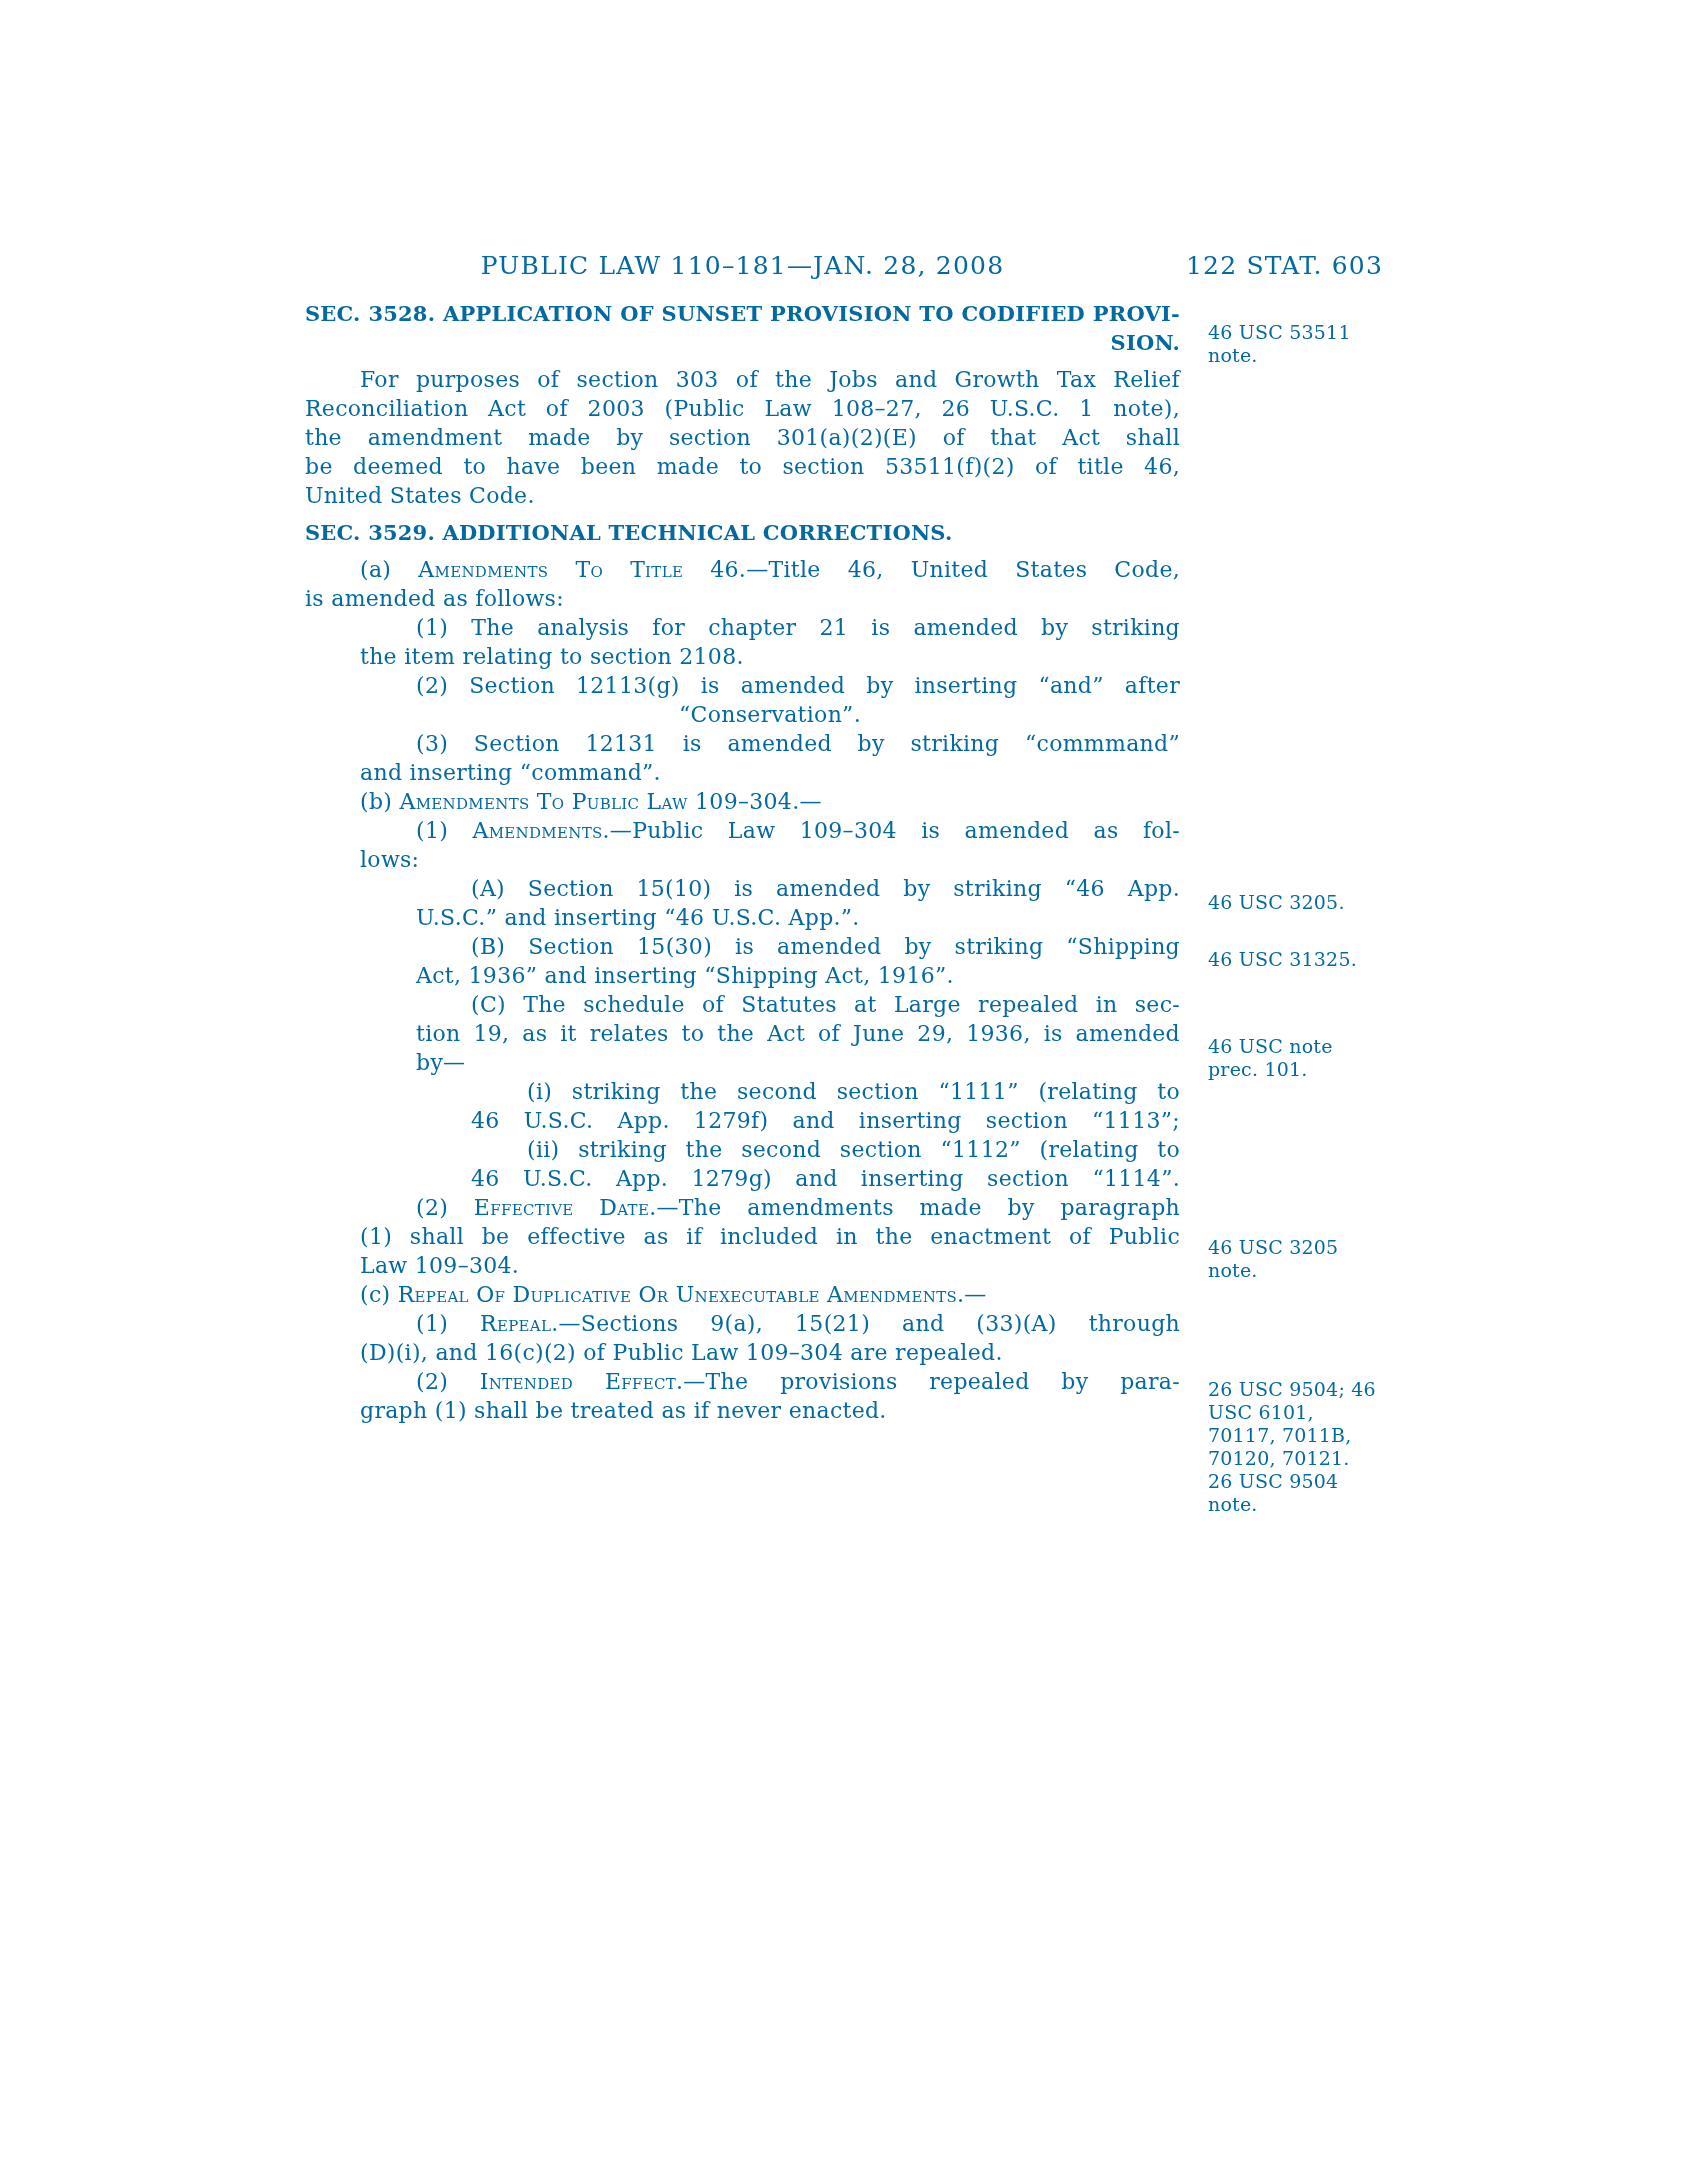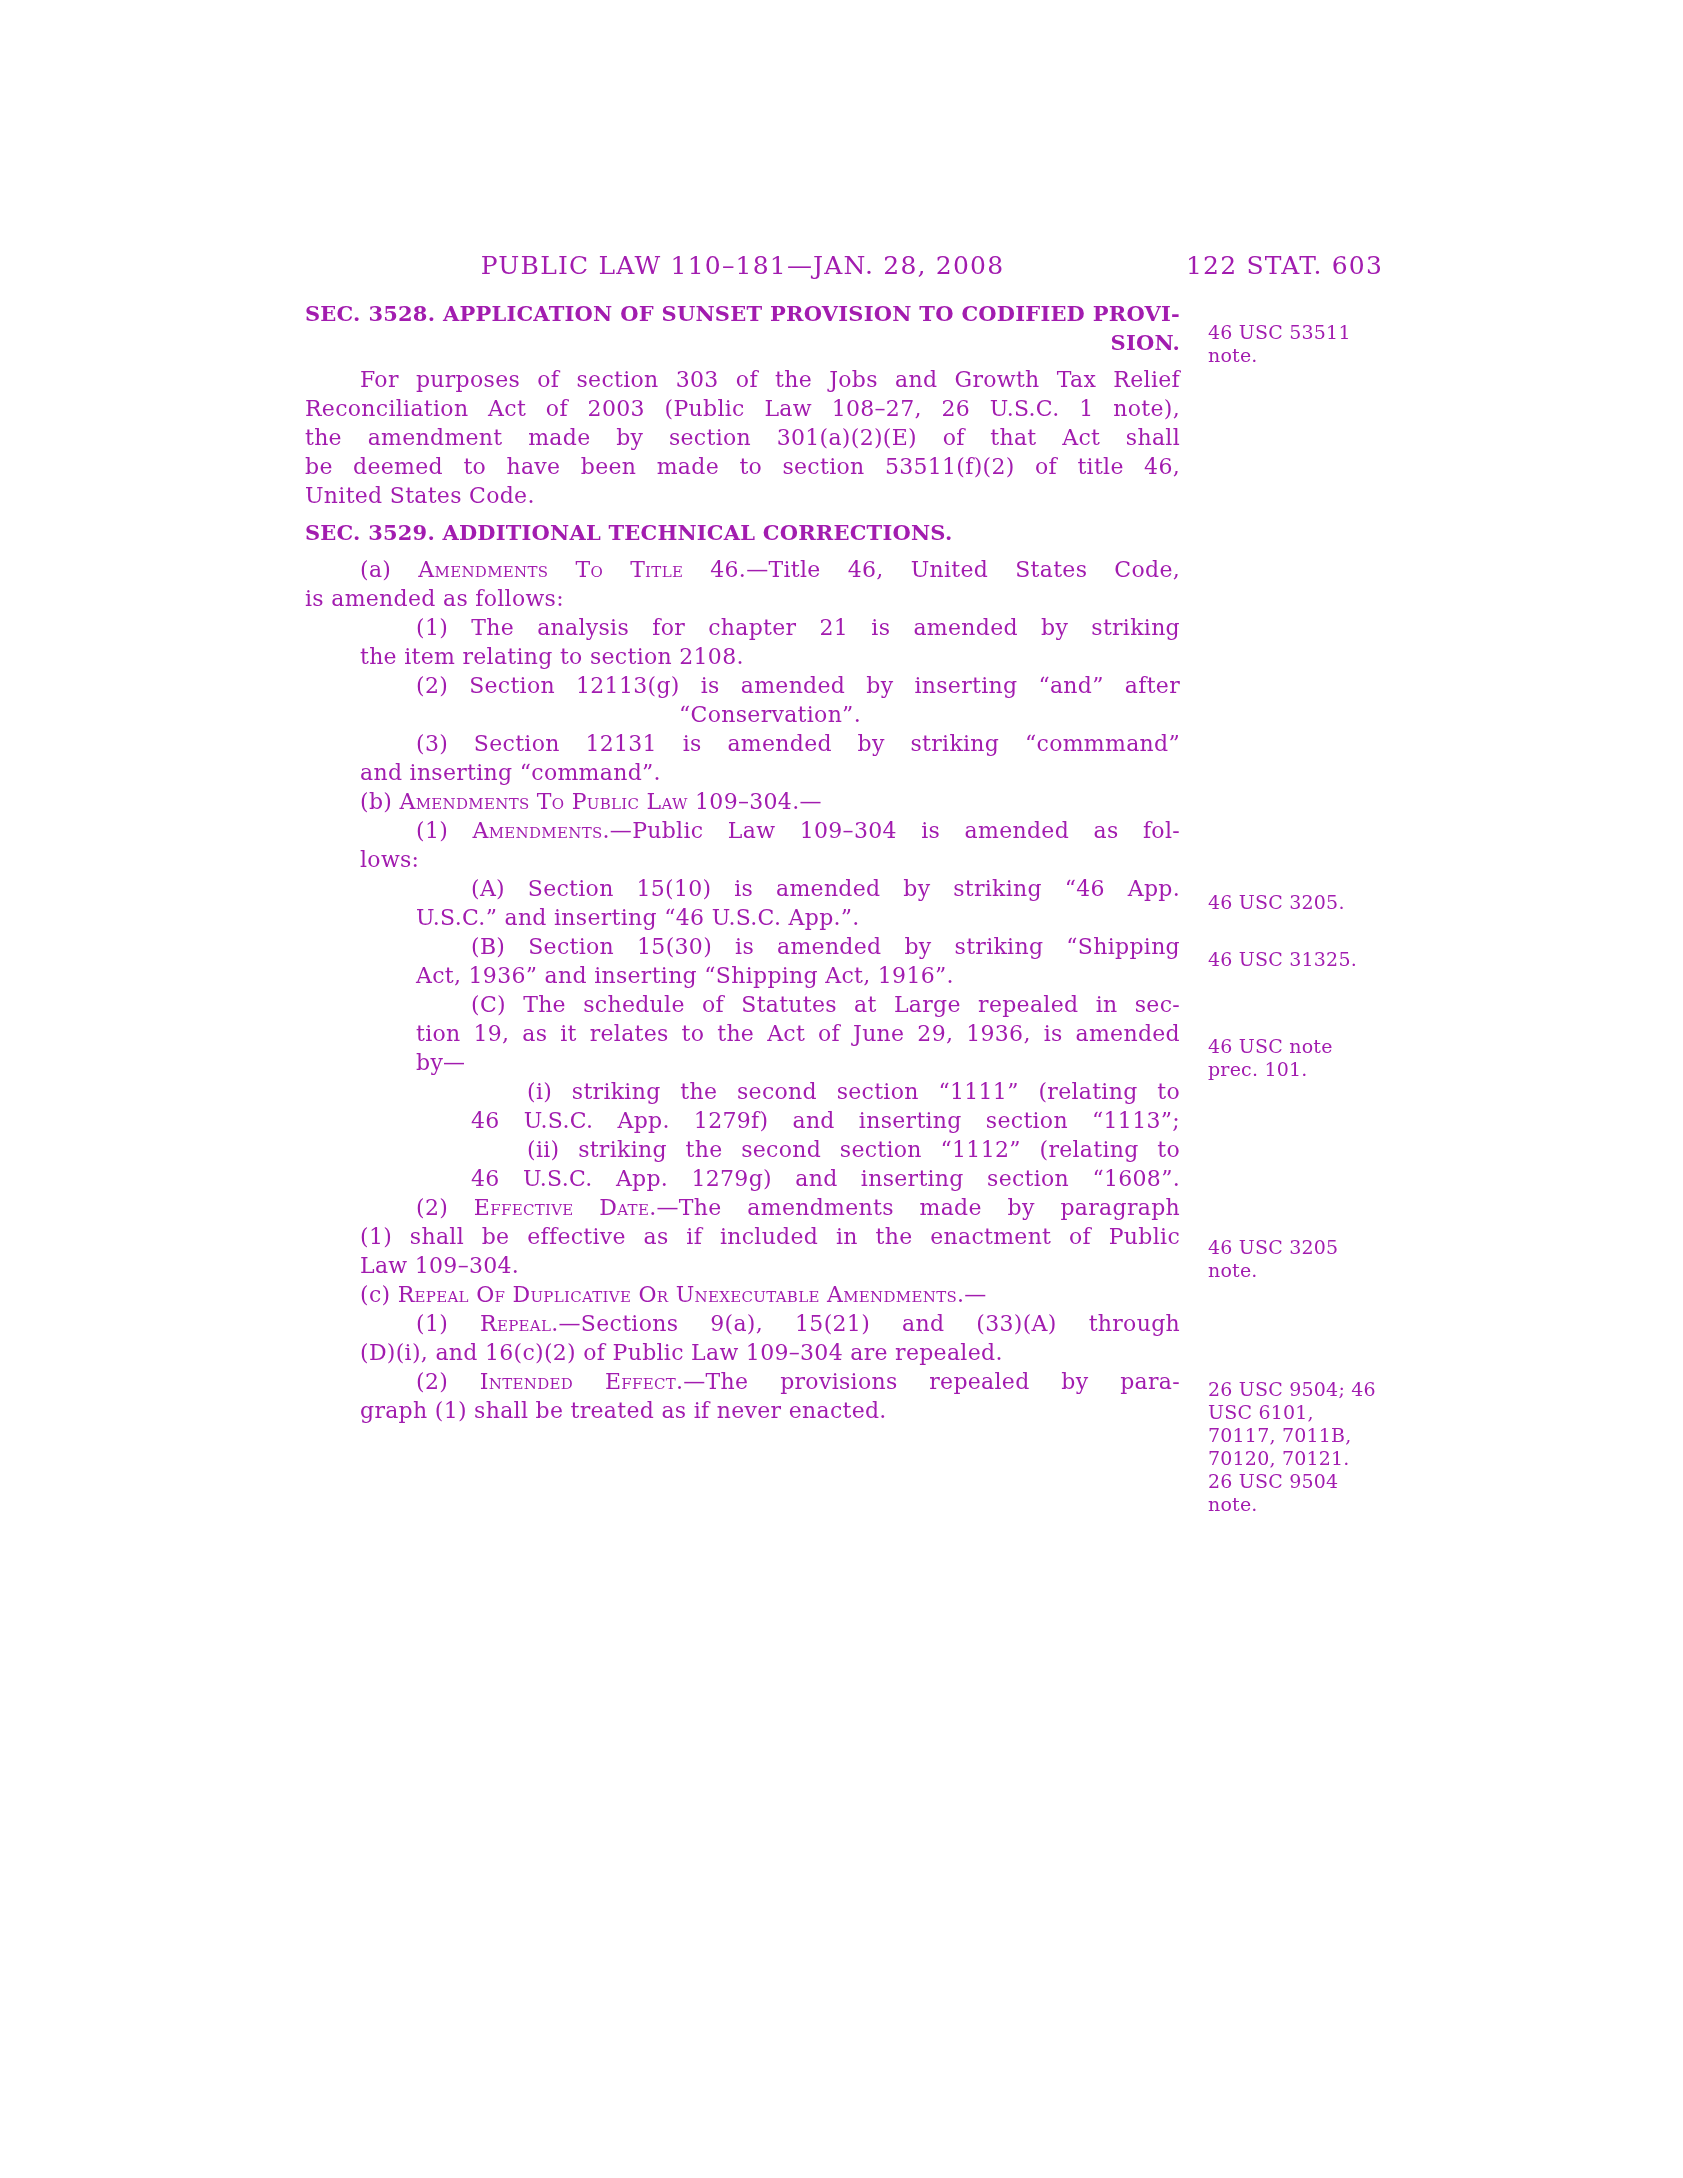--- a/index.html
+++ b/index.html
@@ -1,18 +1,18 @@
 <!DOCTYPE html>
 <html><head>
 <meta charset="utf-8">
 <style>
   html,body{margin:0;padding:0;background:#ffffff;}
   .page{
     position:relative;width:1683px;height:2178px;background:#ffffff;
-    font-family:"DejaVu Serif", serif;color:#a21caf;overflow:hidden;
+    font-family:"DejaVu Serif", serif;color:#0369a1;overflow:hidden;
   }
   .running-head{
     position:absolute;left:305px;top:251px;width:875px;text-align:center;
     font-size:25px;letter-spacing:1.2px;white-space:nowrap;
   }
   .stat-num{
     position:absolute;left:1186px;top:251px;font-size:25px;
     letter-spacing:1.2px;white-space:nowrap;
   }
   .body-col{
@@ -58,21 +58,21 @@
       <div class="line j" style="padding-left: 166px;"><span>(A) Section 15(10) is amended by striking “46 App.</span></div>
       <div class="line" style="padding-left: 111px;"><span>U.S.C.” and inserting “46 U.S.C. App.”.</span></div>
       <div class="line j" style="padding-left: 166px;"><span>(B) Section 15(30) is amended by striking “Shipping</span></div>
       <div class="line" style="padding-left: 111px;"><span>Act, 1936” and inserting “Shipping Act, 1916”.</span></div>
       <div class="line j" style="padding-left: 166px;"><span>(C) The schedule of Statutes at Large repealed in sec-</span></div>
       <div class="line j" style="padding-left: 111px;"><span>tion 19, as it relates to the Act of June 29, 1936, is amended</span></div>
       <div class="line" style="padding-left: 111px;"><span>by—</span></div>
       <div class="line j" style="padding-left: 222px;"><span>(i) striking the second section “1111” (relating to</span></div>
       <div class="line j" style="padding-left: 166px;"><span>46 U.S.C. App. 1279f) and inserting section “1113”;</span></div>
       <div class="line j" style="padding-left: 222px;"><span>(ii) striking the second section “1112” (relating to</span></div>
-      <div class="line j" style="padding-left: 166px;"><span>46 U.S.C. App. 1279g) and inserting section “1608”.</span></div>
+      <div class="line j" style="padding-left: 166px;"><span>46 U.S.C. App. 1279g) and inserting section “1114”.</span></div>
       <div class="line j" style="padding-left: 111px;"><span>(2) </span><span class="sc">Effective Date</span><span>.—The amendments made by paragraph</span></div>
       <div class="line j" style="padding-left: 55px;"><span>(1) shall be effective as if included in the enactment of Public</span></div>
       <div class="line" style="padding-left: 55px;"><span>Law 109–304.</span></div>
       <div class="line" style="padding-left: 55px;"><span>(c) </span><span class="sc">Repeal Of Duplicative Or Unexecutable Amendments</span><span>.—</span></div>
       <div class="line j" style="padding-left: 111px;"><span>(1) </span><span class="sc">Repeal</span><span>.—Sections 9(a), 15(21) and (33)(A) through</span></div>
       <div class="line" style="padding-left: 55px;"><span>(D)(i), and 16(c)(2) of Public Law 109–304 are repealed.</span></div>
       <div class="line j" style="padding-left: 111px;"><span>(2) </span><span class="sc">Intended Effect</span><span>.—The provisions repealed by para-</span></div>
       <div class="line" style="padding-left: 55px;"><span>graph (1) shall be treated as if never enacted.</span></div>
     </div>
   <div>

